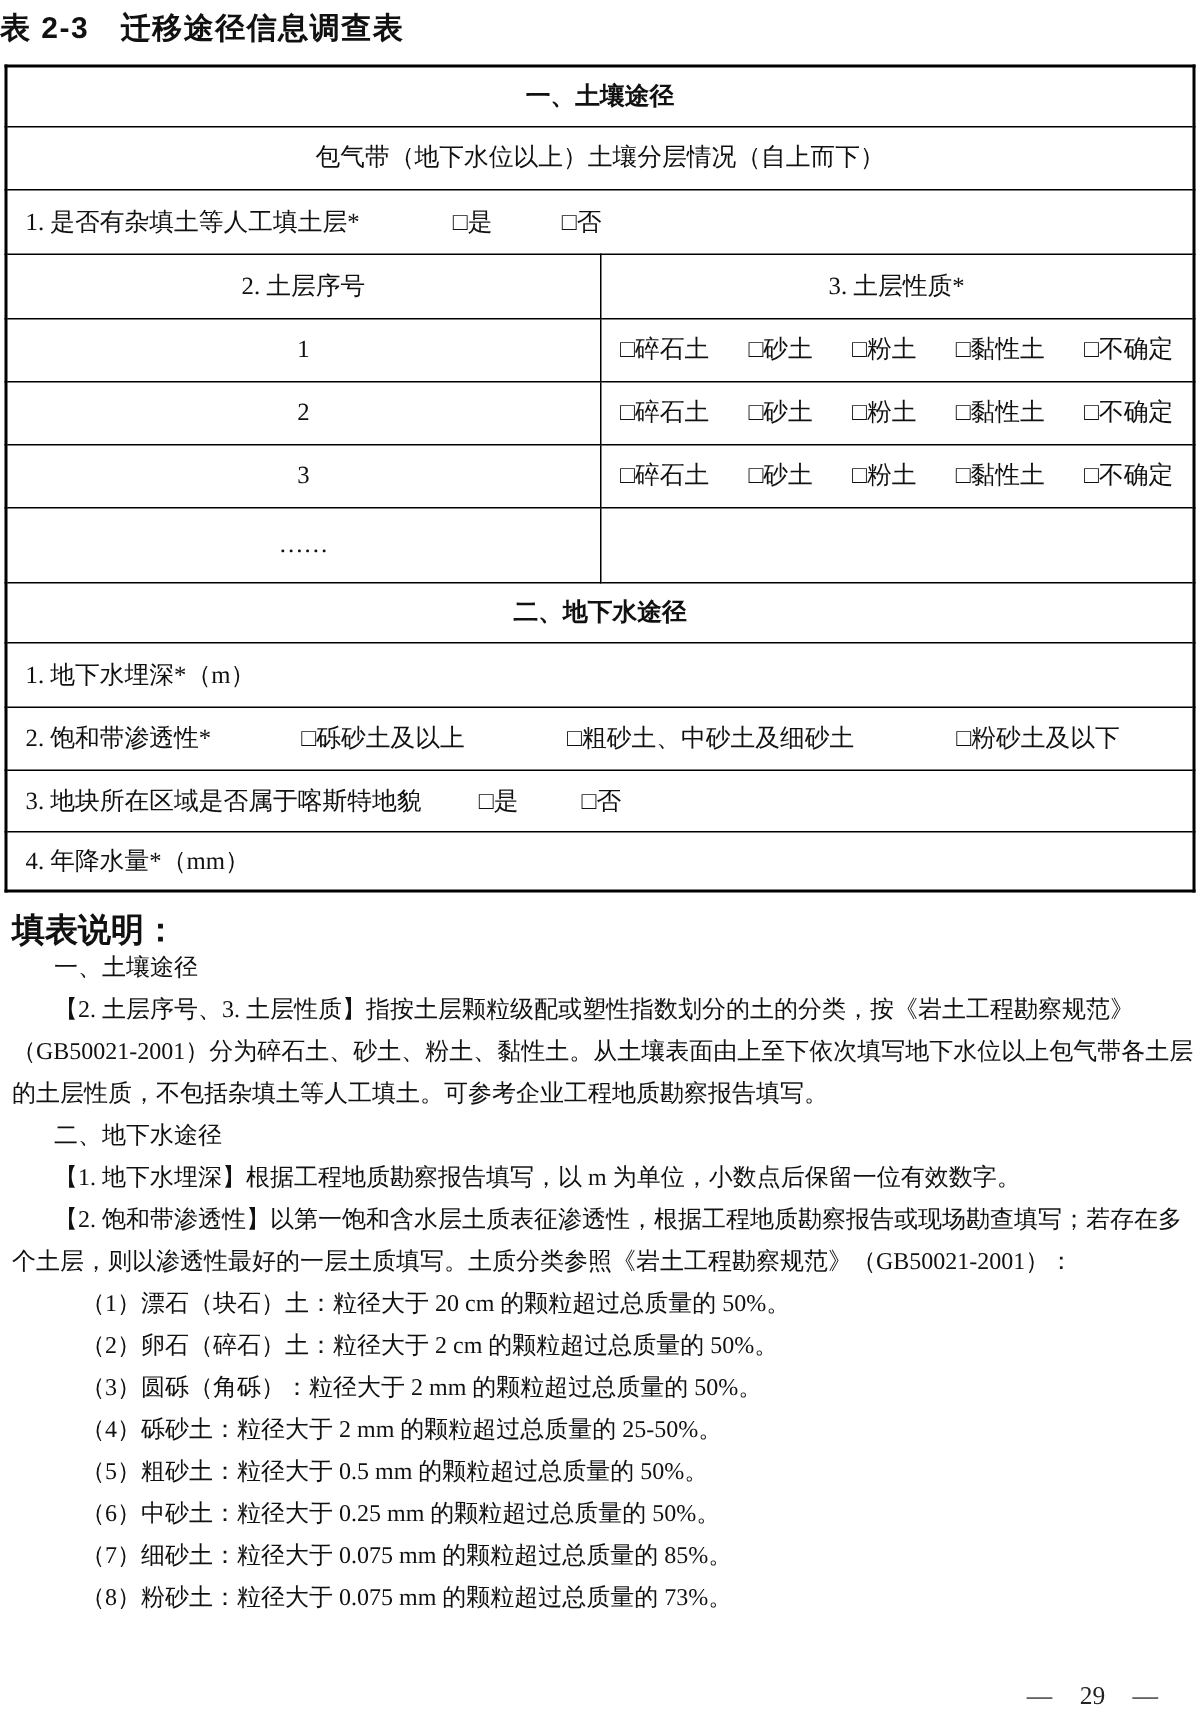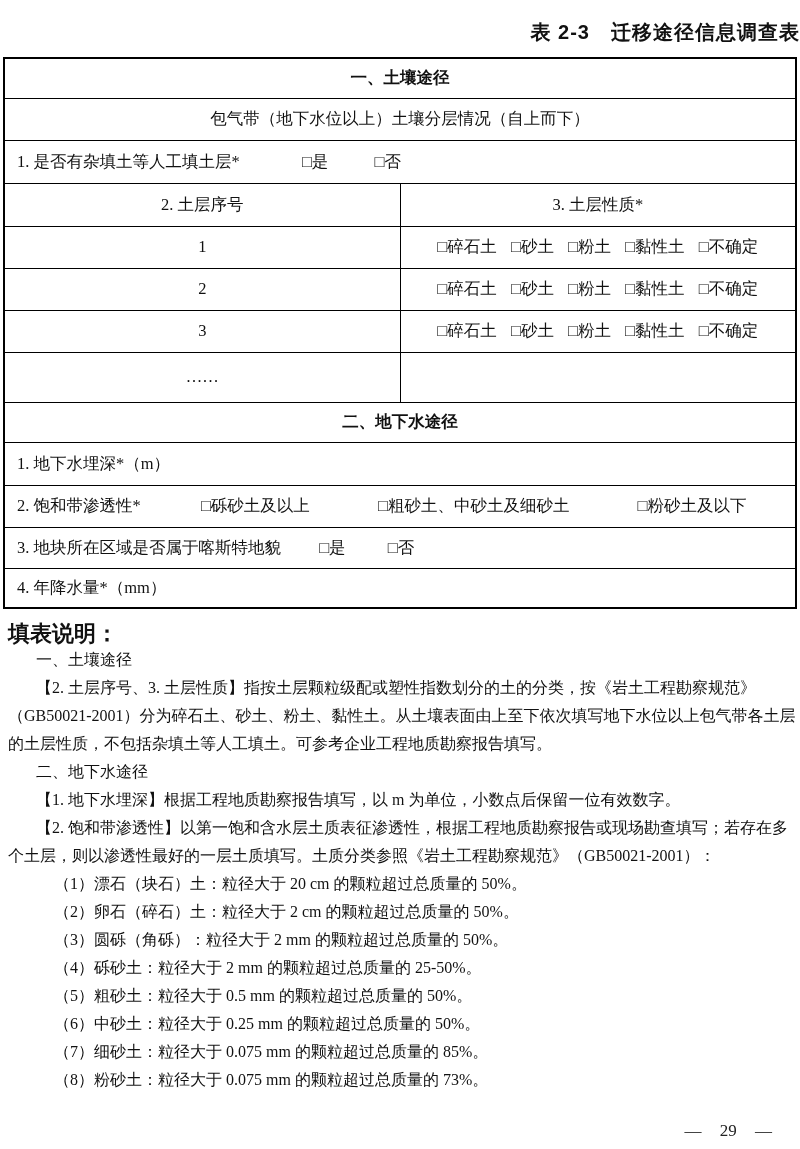--- a/index.html
+++ b/index.html
@@ -2,42 +2,42 @@
 <html><head>
 <meta charset="utf-8">
 <style>
   html, body { margin:0; padding:0; }
   body {
     width:800px; height:1149px; position:relative;
     background:#ffffff; color:#111111;
     font-family:"Liberation Serif","DejaVu Serif",serif;
   }
   .title {
-    text-align:right; font-weight:700; font-size:20px;
-    padding-top:19px; letter-spacing:1px;
+    text-align:left; font-weight:700; font-size:20px;
+    padding-top:5px; letter-spacing:1px;
     font-family:"Liberation Sans","DejaVu Sans",sans-serif;
   }
   table.form {
     border-collapse:collapse; width:794px; margin:11px 0 0 3px;
     table-layout:fixed;
   }
   table.form, table.form td { border:1px solid #000; }
   table.form { border:2px solid #000; }
   table.form td {
     font-size:16.5px; padding:0 12px; vertical-align:middle;
     overflow:hidden; white-space:nowrap;
   }
   .c1 { width:170px; }
   .center { text-align:center; }
   .sect {
     font-weight:700; font-size:17px;
     font-family:"Liberation Sans","DejaVu Sans",sans-serif;
   }
   .h40{height:40px}.h41{height:41px}.h42{height:42px}.h43{height:43px}.h50{height:50px}
-  .optgap .opt + .opt { margin-left:10px; }
+  .optgap .opt + .opt { margin-left:22px; }
   .fq1 { margin-left:58px; }
   .fq2 { margin-left:42px; }
   .pm { font-size:16px; }
   .pm .opt { margin-left:12px;padding-left:44px; }
   .pm .opt + .opt { margin-left:20px; }
   .k1 { margin-left:34px; }
   .k2 { margin-left:38px; }
   .notes { margin:13px 8px 0 8px; }
   .notes-heading {
     font-weight:700; font-size:22px; line-height:24px;

